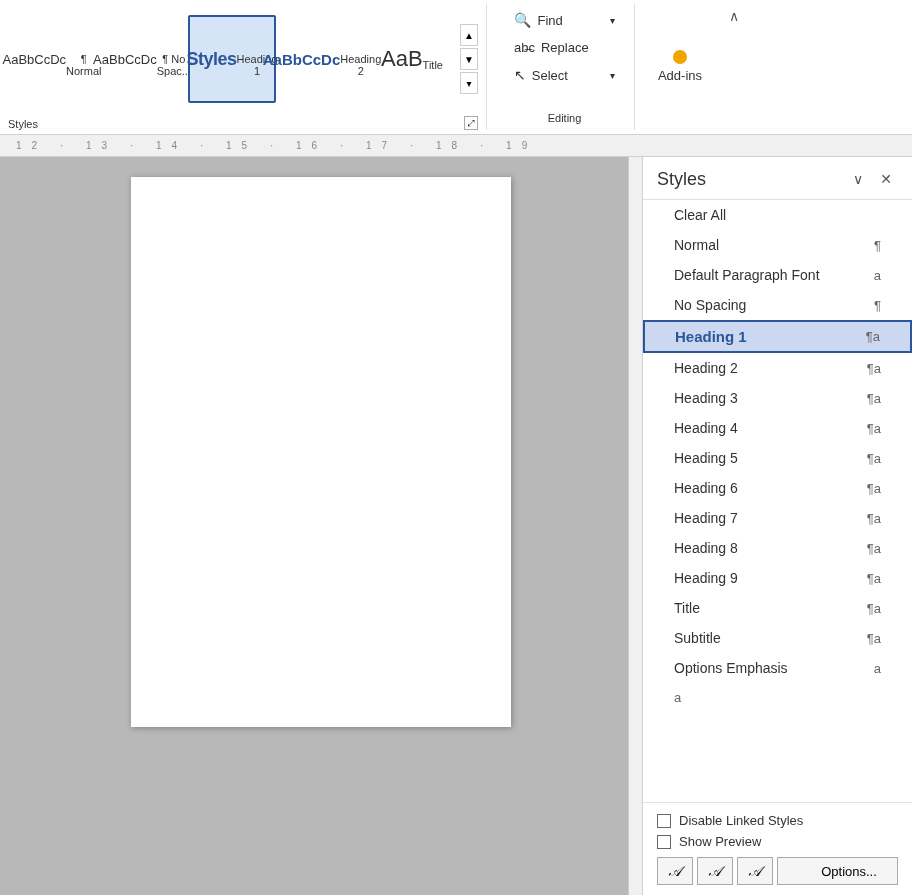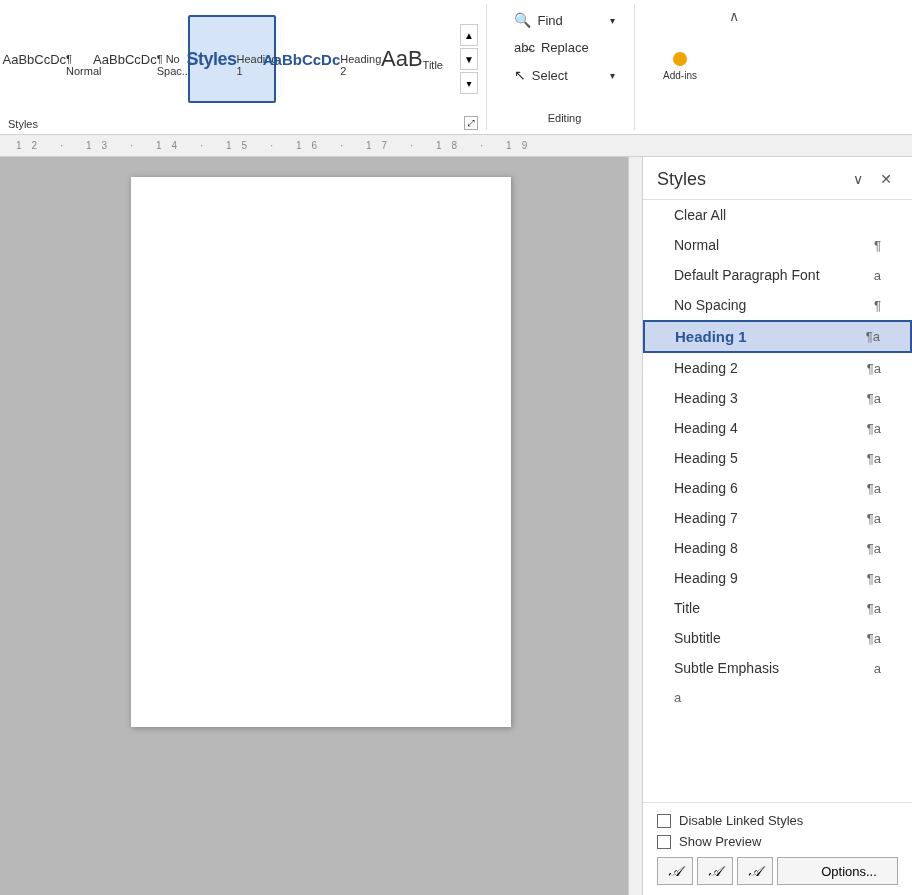--- a/index.html
+++ b/index.html
@@ -38,21 +38,21 @@
       width: 88px;
       height: 88px;
       border: 1px solid transparent;
       cursor: pointer;
       border-radius: 2px;
       padding: 4px;
       background: transparent;
     }
     .style-btn.selected { background: #d6e4f7; border-color: #2b579a; border-width: 2px; }
 
-    .style-btn-text { font-size: 11px; color: #333; margin-top: 12px; }
+    .style-btn-text { font-size: 11px; color: #333; margin-top: 12px; text-align: center; }
 
     .style-normal-preview { font-size: 13px; color: #333; }
     .style-nospace-preview { font-size: 13px; color: #333; }
     .style-h1-preview { font-size: 18px; color: #2b579a; font-weight: bold; letter-spacing: -0.5px; }
     .style-h2-preview { font-size: 15px; color: #2b579a; font-weight: bold; }
     .style-title-preview { font-size: 22px; color: #333; font-weight: 300; }
 
     .styles-scroll-btns {
       display: flex;
       flex-direction: column;
@@ -118,21 +118,21 @@
     }
     .addins-icon-wrap {
       display: flex; flex-direction: column; align-items: center; justify-content: center;
       flex: 1; width: 100%;
       cursor: pointer;
       border: 1px solid transparent;
       border-radius: 2px;
       padding: 4px;
     }
     .addins-dot { width: 14px; height: 14px; background: #f0a500; border-radius: 50%; margin-bottom: 4px; }
-    .addins-label-sm { font-size: 10px; color: #333; }
+    .addins-label-sm { font-size: 13px; color: #333; }
     .addins-label { text-align: center; font-size: 11px; color: #333; margin-top: 2px; }
 
     
     .ribbon-collapse {
       display: flex; align-items: flex-start; padding: 4px 4px;
       cursor: pointer;
       font-size: 14px; color: #555;
     }
 
     
@@ -453,21 +453,21 @@
         <span class="style-item-label">Title</span>
         <span class="style-item-icon">¶a</span>
       </div>
 
       <div class="style-item">
         <span class="style-item-label">Subtitle</span>
         <span class="style-item-icon">¶a</span>
       </div>
 
       <div class="style-item">
-        <span class="style-item-label">Subtle Emphasis</span>
+        <span class="style-item-label">Options Emphasis</span>
         <span class="style-item-icon">a</span>
       </div>
 
       <div class="style-item">
         <span class="style-item-icon">a</span>
       </div>
     </div>
 
     <div class="styles-panel-footer">
       <div class="footer-checkbox-row">

